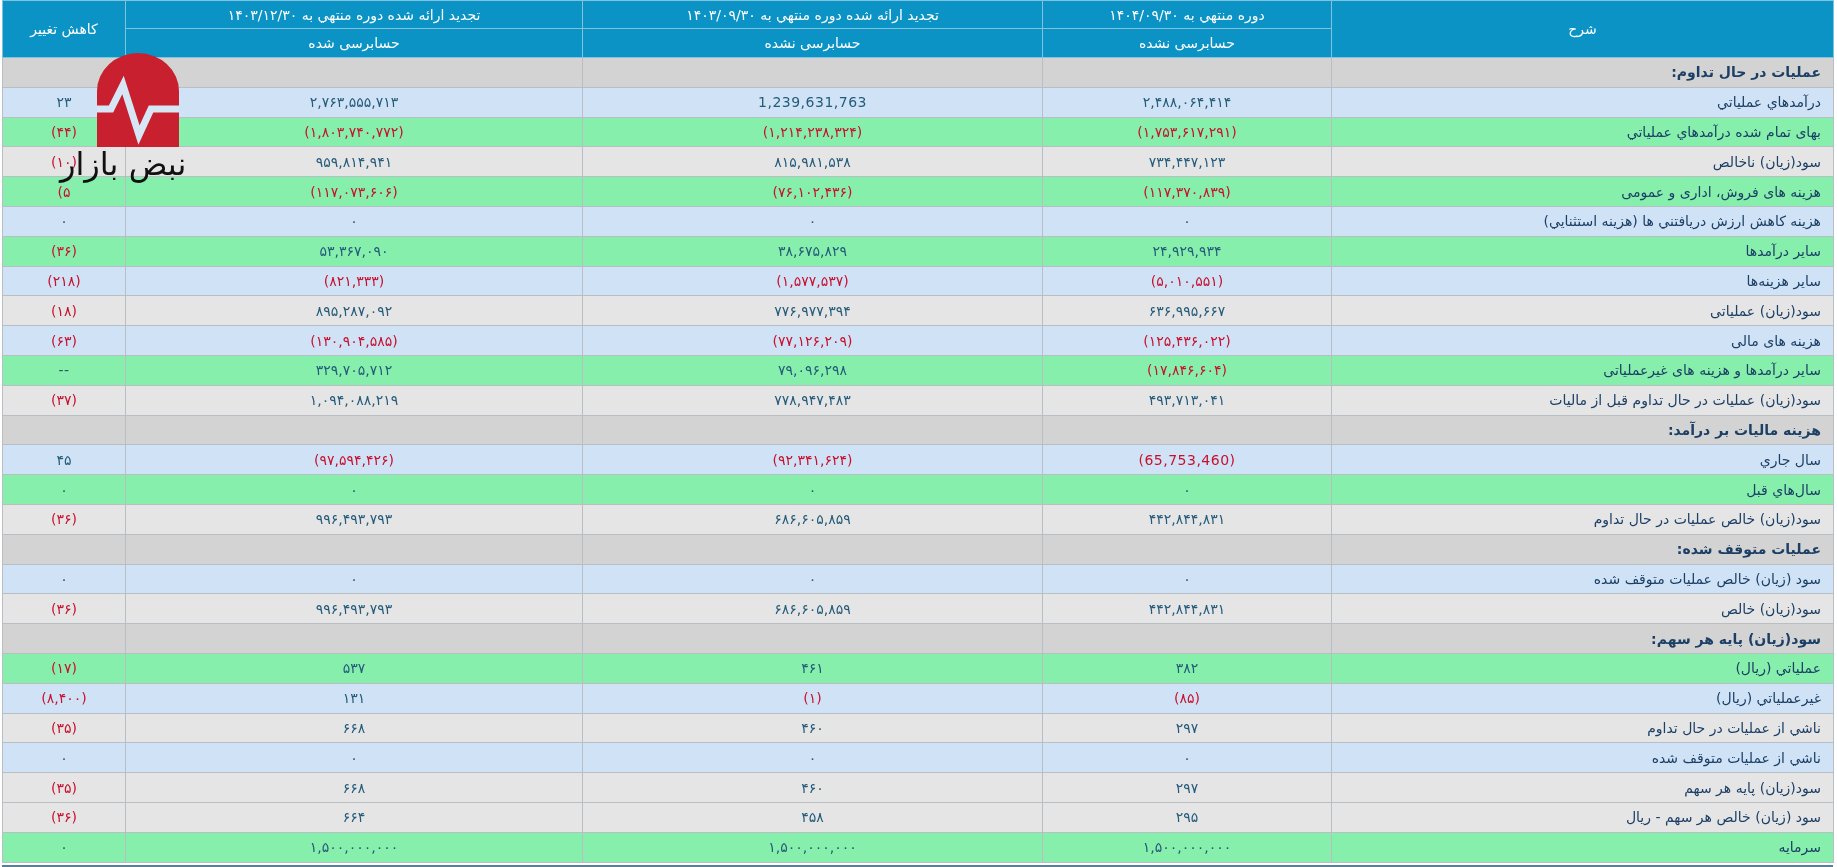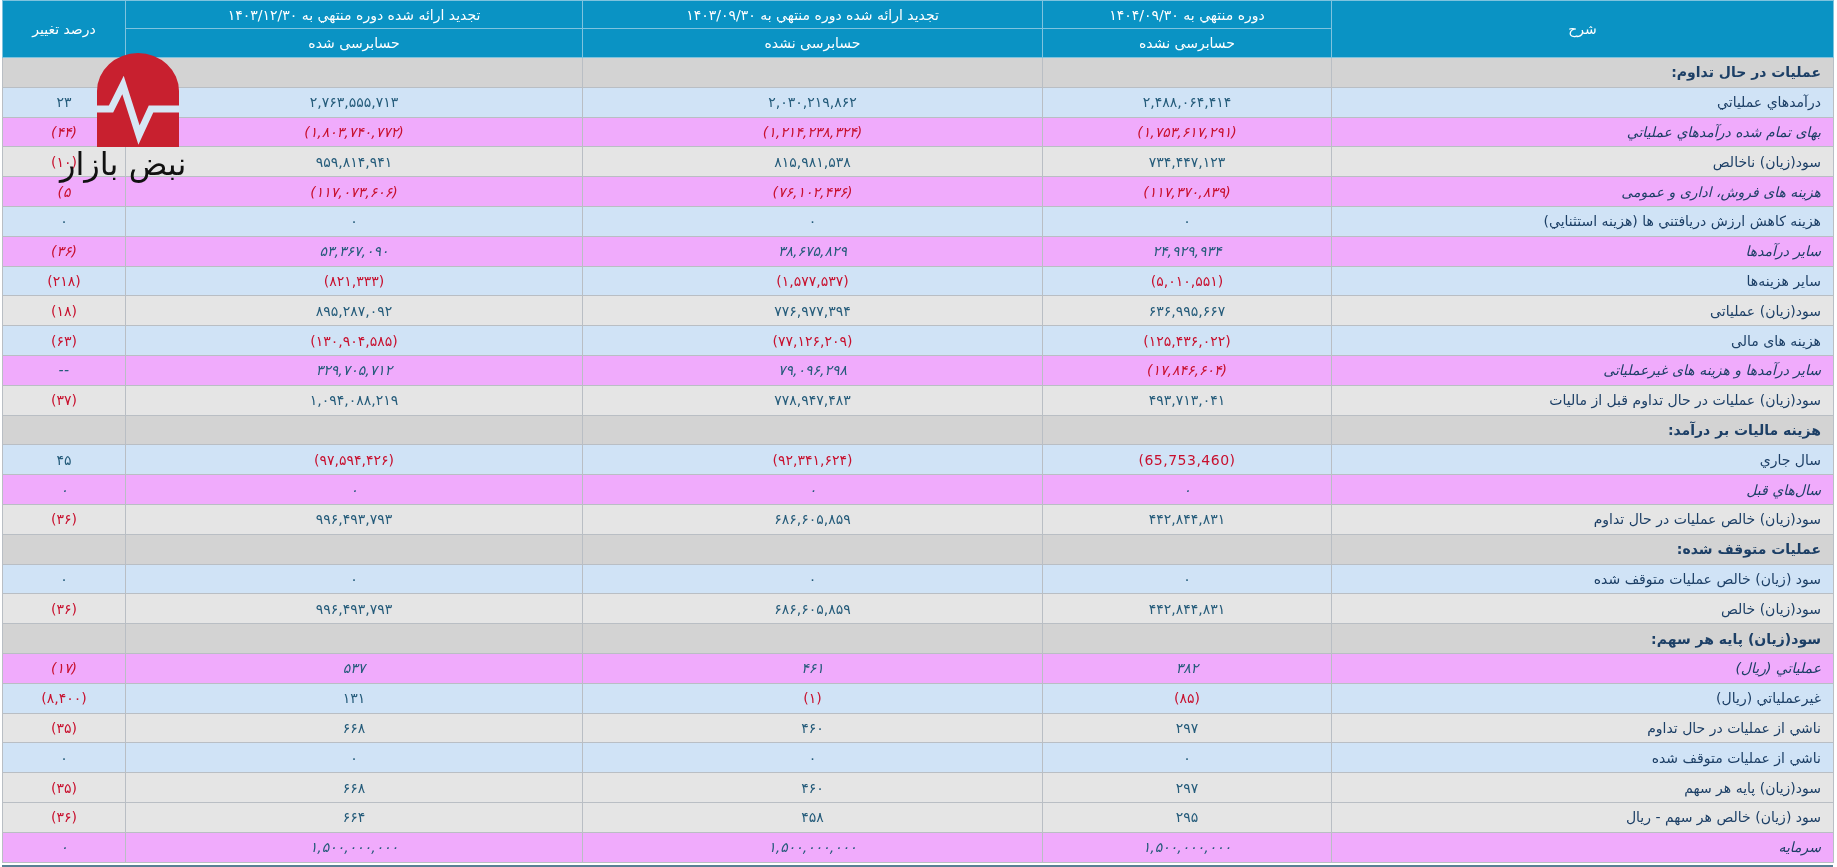--- a/index.html
+++ b/index.html
@@ -10,21 +10,21 @@
   table { border-collapse: collapse; width: 100%; table-layout: fixed; direction: ltr; }
   th { background: #0a93c4; color: #ffffff; font-weight: normal; font-size: 14px;
        border: 1px solid #7fc3de; height: 27px; padding: 0; direction: rtl; }
   th.sub { height: 28px; }
   td { border: 1px solid #b9bec4; height: 28.8px; padding: 0; font-size: 14px;
        text-align: center; color: #245b7a; }
   td.desc { text-align: right; padding-right: 12px; direction: rtl; color: #1c3f66; font-size: 14px; }
   tr.section td { background: #d3d3d3; }
   tr.section td.desc { font-weight: bold; color: #1c3f66; }
   tr.blue td { background: #d0e3f6; }
-  tr.grey td { background: #f0abfc; font-style: italic; }
+  tr.grey td { background: #86efac; }
   tr.yellow td { background: #e5e5e5; }
   td .neg { color: #c8102e; }
   td.num { letter-spacing: 0.5px; }
   .logo { position: absolute; left: 97px; top: 53px; width: 82px; height: 94px; }
   .logo-text { position: absolute; left: 60px; top: 148px; font-size: 32px; color: #111;
                direction: rtl; font-family: "DejaVu Sans", sans-serif; line-height: 1; letter-spacing: 1px; }
 </style>
 </head>
 <body>
 
@@ -32,21 +32,21 @@
   <table>
     <colgroup>
       <col style="width:123px">
       <col style="width:457px">
       <col style="width:460px">
       <col style="width:289px">
       <col style="width:502px">
     </colgroup>
     <thead>
       <tr>
-        <th rowspan="2">درصد تغییر</th>
+        <th rowspan="2">کاهش تغییر</th>
         <th>تجدید ارائه شده دوره منتهي به ۱۴۰۳/۱۲/۳۰</th>
         <th>تجدید ارائه شده دوره منتهي به ۱۴۰۳/۰۹/۳۰</th>
         <th>دوره منتهي به ۱۴۰۴/۰۹/۳۰</th>
         <th rowspan="2">شرح</th>
       </tr>
       <tr>
         <th class="sub">حسابرسی شده</th>
         <th class="sub">حسابرسی نشده</th>
         <th class="sub">حسابرسی نشده</th>
       </tr>
@@ -55,21 +55,21 @@
         <tr class="section">
           <td class="num"><span></span></td>
           <td class="num"><span></span></td>
           <td class="num"><span></span></td>
           <td class="num"><span></span></td>
           <td class="desc">عملیات در حال تداوم:</td>
         </tr>
         <tr class="blue">
           <td class="num"><span>۲۳</span></td>
           <td class="num"><span>۲,۷۶۳,۵۵۵,۷۱۳</span></td>
-          <td class="num"><span>۲,۰۳۰,۲۱۹,۸۶۲</span></td>
+          <td class="num"><span>1,239,631,763</span></td>
           <td class="num"><span>۲,۴۸۸,۰۶۴,۴۱۴</span></td>
           <td class="desc">درآمدهاي عملیاتي</td>
         </tr>
         <tr class="grey">
           <td class="num"><span class="neg">(۴۴)</span></td>
           <td class="num"><span class="neg">(۱,۸۰۳,۷۴۰,۷۷۲)</span></td>
           <td class="num"><span class="neg">(۱,۲۱۴,۲۳۸,۳۲۴)</span></td>
           <td class="num"><span class="neg">(۱,۷۵۳,۶۱۷,۲۹۱)</span></td>
           <td class="desc">بهای تمام شده درآمدهاي عملیاتي</td>
         </tr>

